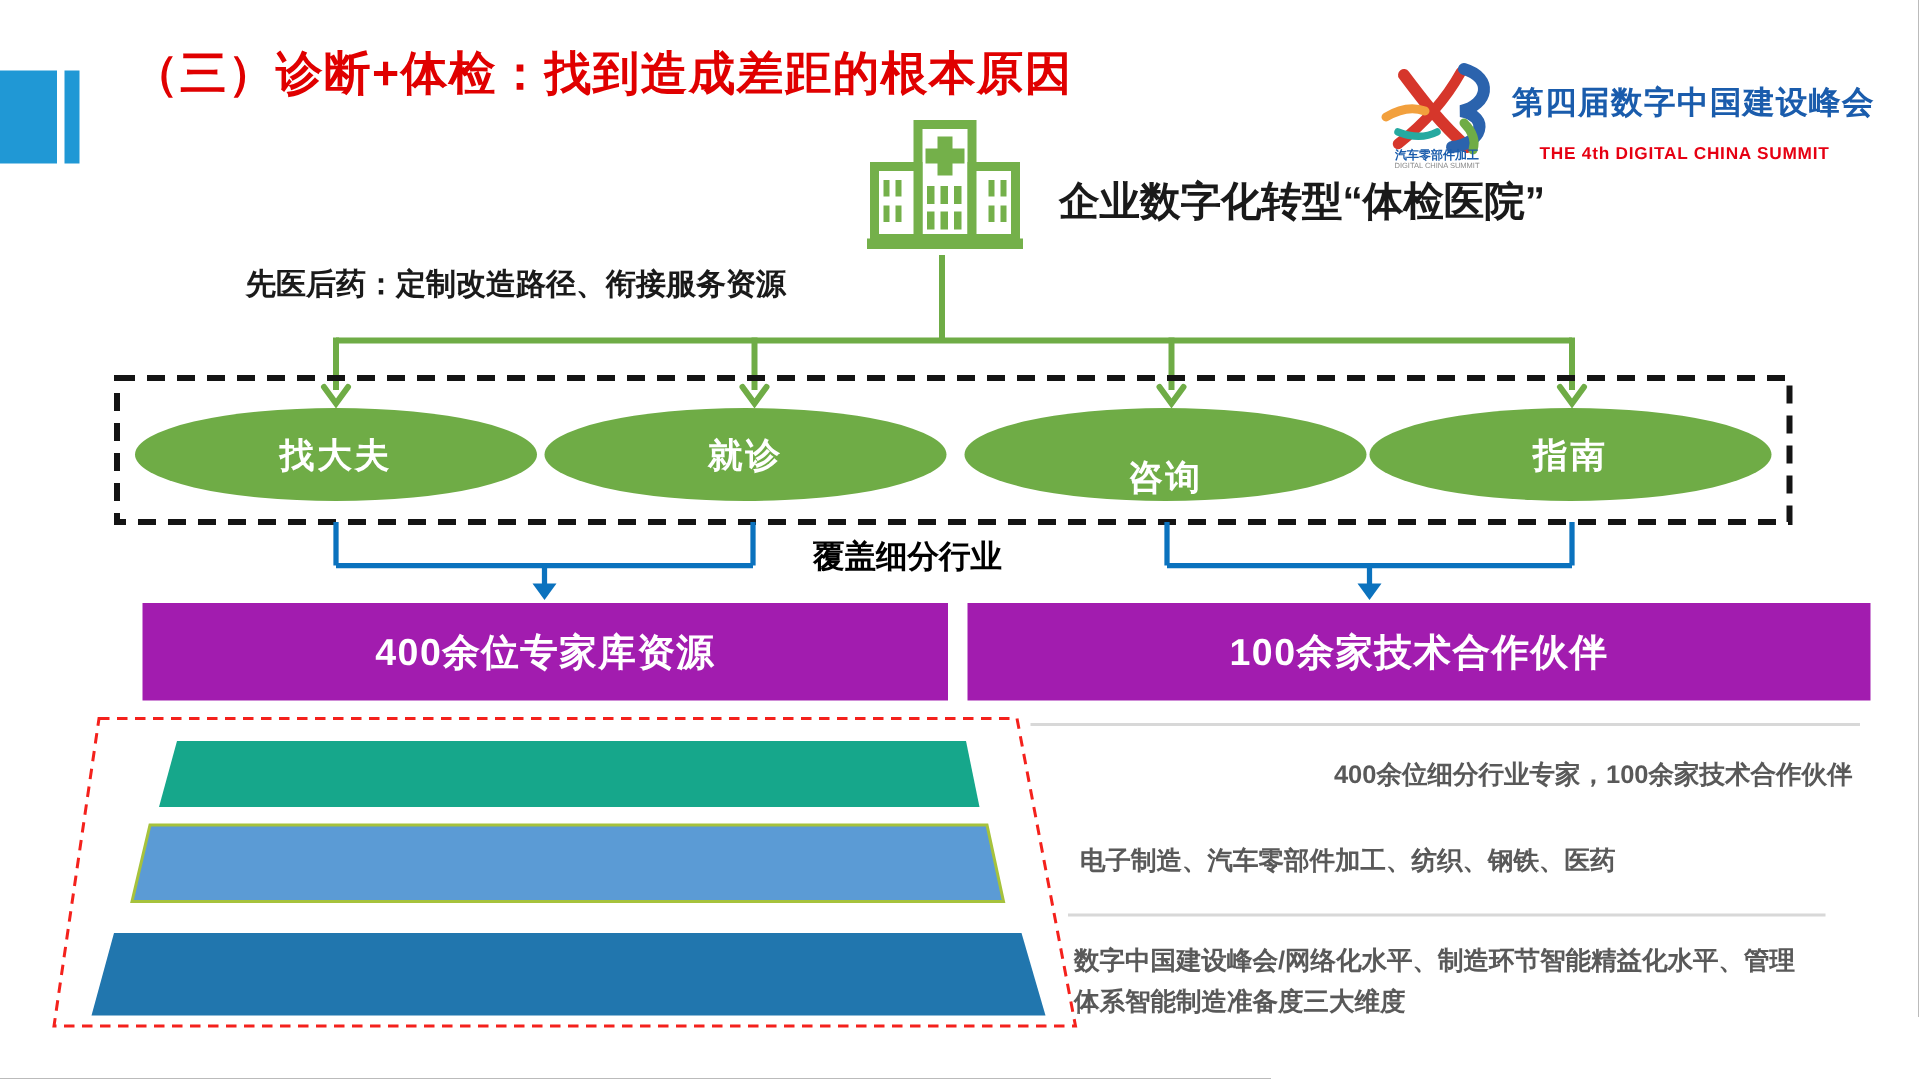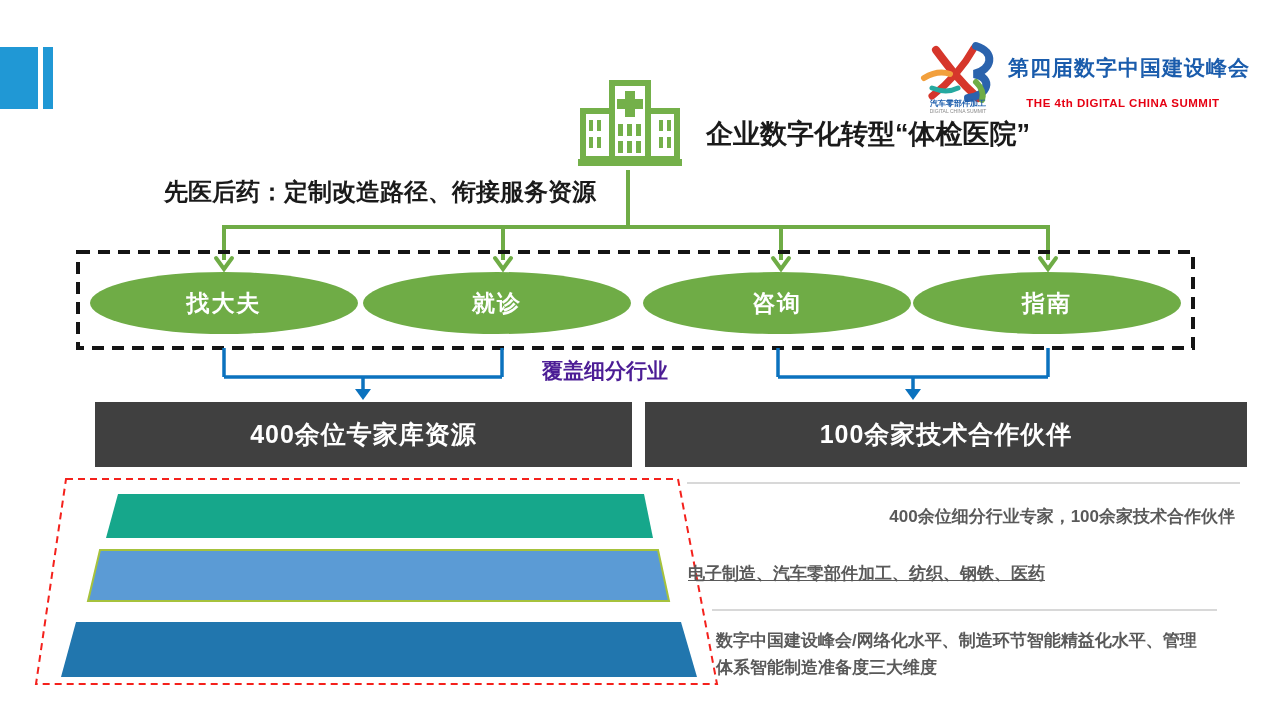--- a/index.html
+++ b/index.html
@@ -17,58 +17,59 @@
   .logo-group{left:912px;top:40px;width:320px;height:80px;}
   .logo-mark{position:absolute;left:0;top:0;width:92px;height:80px;}
   .logo-texts{position:absolute;left:96px;top:14px;width:230px;text-align:center;}
   .logo-cn{font-size:21px;font-weight:bold;color:#1a5cac;letter-spacing:1px;white-space:nowrap;}
   .logo-en{font-size:11.5px;font-weight:bold;color:#e60012;margin-top:15px;letter-spacing:0.5px;}
   .logo-cap-cn{position:absolute;left:0px;top:58px;width:92px;text-align:center;font-size:8px;font-weight:bold;color:#1a5cac;white-space:nowrap;}
   .logo-cap-en{position:absolute;left:0px;top:68px;width:92px;text-align:center;font-size:5px;color:#8a8a8a;white-space:nowrap;}
   
   .hospital-icon{left:578px;top:80px;width:104px;height:92px;}
   .hospital-label{left:706px;top:116px;font-size:27px;font-weight:bold;color:#1a1a1a;white-space:nowrap;}
-  .approach-label{left:164px;top:176px;font-size:24px;font-weight:bold;color:#1a1a1a;white-space:nowrap;}
+  .approach-label{left:164px;top:176px;font-size:20px;font-weight:bold;color:#1a1a1a;white-space:nowrap;}
   
   .overlay{left:0;top:0;width:1279px;height:719px;z-index:1;}
   .green-line{stroke:#6fac46;stroke-width:4;fill:none;}
   .green-head{stroke:#6fac46;stroke-width:4;fill:none;stroke-linecap:round;}
   .black-dash{stroke:#141414;stroke-width:4;fill:none;stroke-dasharray:12 8;}
   .blue-line{stroke:#0b72be;stroke-width:3.5;fill:none;}
   .blue-head{fill:#0b72be;stroke:none;}
   .red-dash{stroke:#f4211c;stroke-width:2;fill:none;stroke-dasharray:7 5;}
   .trap-teal{fill:#16a78b;stroke:none;}
   .trap-mid{fill:#5b9bd5;stroke:#a6c23c;stroke-width:2;}
   .trap-dark{fill:#2176ae;stroke:none;}
   .sep-line{stroke:#d8d8d8;stroke-width:2;fill:none;}
   
   .ellipse{z-index:2;width:268px;height:62px;border-radius:50%;background:#6fac46;
     display:flex;align-items:center;justify-content:center;color:#ffffff;
     font-size:23px;font-weight:bold;letter-spacing:2px;}
-  .e1{left:90px;top:272px;} .e2{left:363px;top:272px;} .e3{left:643px;top:272px;} .e4{left:913px;top:272px;}
+  .e1{left:90px;top:272px;} .e2{left:363px;top:272px;} .e3{left:643px;top:272px;align-items:flex-end;} .e4{left:913px;top:272px;}
   
-  .coverage-label{left:542px;top:357px;font-size:21px;font-weight:bold;color:#4c1d95;z-index:2;white-space:nowrap;}
+  .coverage-label{left:542px;top:357px;font-size:21px;font-weight:bold;color:#000000;z-index:2;white-space:nowrap;}
   
-  .bluebar{z-index:2;height:65px;background:#404040;display:flex;align-items:center;justify-content:center;
+  .bluebar{z-index:2;height:65px;background:#a21caf;display:flex;align-items:center;justify-content:center;
     color:#ffffff;font-size:25px;font-weight:bold;letter-spacing:1px;}
   .bar1{left:95px;top:402px;width:537px;} .bar2{left:645px;top:402px;width:602px;}
   
   .note{z-index:2;font-weight:bold;color:#595959;font-size:17px;line-height:1.6;}
   .note1{left:690px;top:503px;width:545px;text-align:right;}
-  .note2{left:688px;top:560px;width:520px;text-decoration:underline;}
+  .note2{left:720px;top:560px;width:520px;}
   .note3{left:716px;top:627px;width:482px;}
 </style>
 </head>
 <body>
 
 <div class="slide">
 
   <div class="abs decor-rect"></div>
   <div class="abs decor-bar"></div>
 
+  <div class="abs title">（三）诊断+体检：找到造成差距的根本原因</div>
 
   <div class="abs logo-group">
     <svg class="logo-mark" viewBox="0 0 92 80">
       <path d="M24,10 C36,26 48,42 66,58" stroke="#d6362b" stroke-width="8" fill="none" stroke-linecap="round"></path>
       <path d="M62,8 C52,26 38,42 20,56" stroke="#d6362b" stroke-width="7" fill="none" stroke-linecap="round"></path>
       <path d="M64,6 C84,12 80,30 62,34 C82,38 76,56 56,58" stroke="#2b63ad" stroke-width="8" fill="none" stroke-linecap="round"></path>
       <path d="M12,38 C22,32 30,31 38,34" stroke="#f2a03d" stroke-width="6" fill="none" stroke-linecap="round"></path>
       <path d="M20,48 C30,52 38,52 46,48" stroke="#26a9a0" stroke-width="5" fill="none" stroke-linecap="round"></path>
       <path d="M64,42 C70,48 72,54 70,60" stroke="#6fac46" stroke-width="6" fill="none" stroke-linecap="round"></path>
     </svg>

